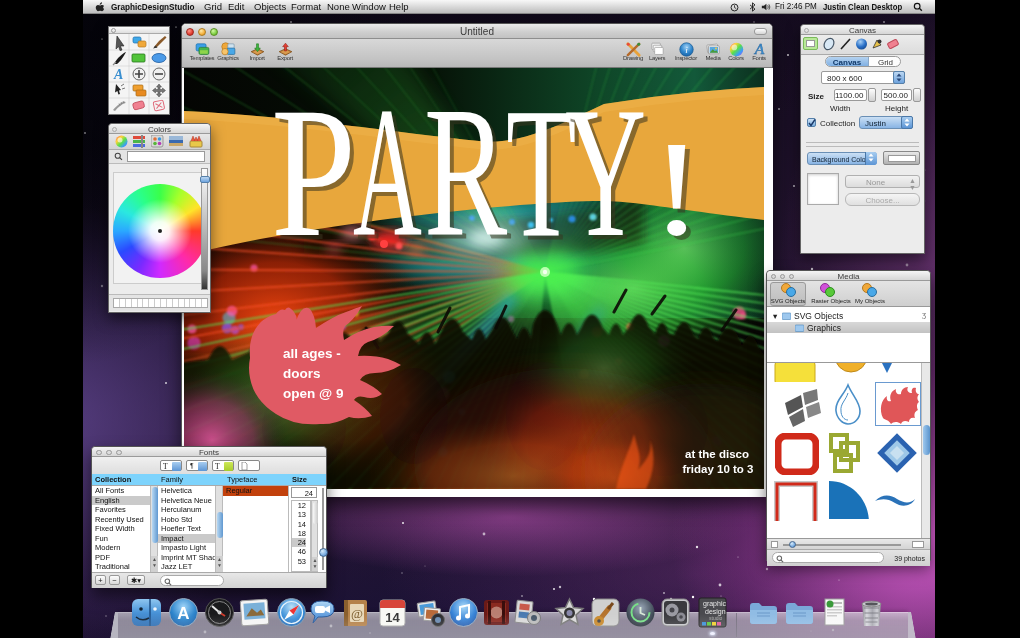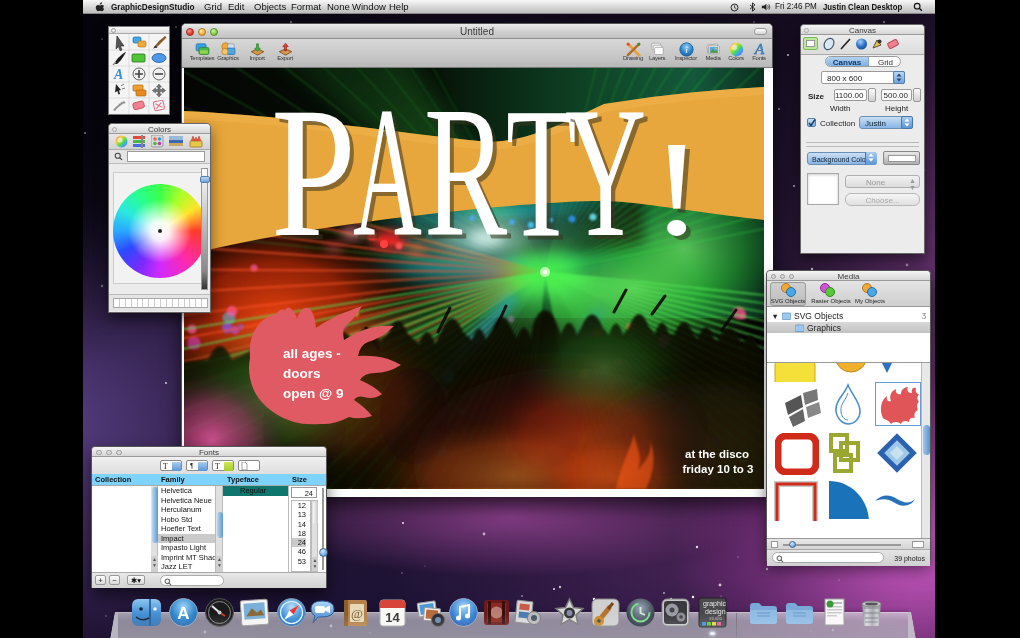--- a/index.html
+++ b/index.html
@@ -995,26 +995,37 @@
           <div style="position:absolute;right:0.5px;top:0.5px;width:9px;height:9px;background:linear-gradient(#cde858,#a8cc2a);border-radius:1px"></div>
         </div>
   <div style="position:absolute;left:146px;top:3px;width:22px;height:11px;background:#fff;border:1px solid #888;border-radius:2px">
           <svg width="7" height="8" style="position:absolute;left:2px;top:1px">
             <path d="M1,0 L4,0 L6,2 L6,8 L1,8 Z" fill="#fff" stroke="#777" stroke-width="0.7"></path>
           </svg>
         </div>
  </div>
  <div style="position:relative;height:12px;background:#7dd3fc;border-bottom:1px solid #aaa">
   <span style="position:absolute;left:3px;top:1px;font-weight:700">Collection</span>
-  <span style="position:absolute;left:69px;top:1px;font-weight:700">Family</span>
-  <span style="position:absolute;left:135px;top:1px;font-weight:700">Typeface</span>
+  <span style="position:absolute;left:69px;top:1px;font-weight:400">Family</span>
+  <span style="position:absolute;left:135px;top:1px;font-weight:400">Typeface</span>
   <span style="position:absolute;left:200px;top:1px;font-weight:700">Size</span>
  </div>
  <div style="position:relative;height:86px;background:#fff">
 
+  <div style="position:absolute;left:0;top:0;width:59px;height:86px;border-right:1px solid #bbb;line-height:9.55px;overflow:hidden">
+   <div style="padding-left:3px">All Fonts</div>
+   <div style="padding-left:3px;background:#cacaca">English</div>
+   <div style="padding-left:3px">Favorites</div>
+   <div style="padding-left:3px">Recently Used</div>
+   <div style="padding-left:3px">Fixed Width</div>
+   <div style="padding-left:3px">Fun</div>
+   <div style="padding-left:3px">Modern</div>
+   <div style="padding-left:3px">PDF</div>
+   <div style="padding-left:3px">Traditional</div>
+  </div>
   <div style="position:absolute;left:59px;top:0;width:7px;height:86px;background:#e0e0e0;border-right:1px solid #bbb">
    <div style="position:absolute;left:0.5px;top:1px;width:6px;height:56px;border-radius:3px;background:linear-gradient(90deg,#b8d8f2,#6098d0)"></div>
    <div style="position:absolute;left:0;bottom:0px;width:7px;height:16px;background:#d0d0d0;font-size:5px;text-align:center;color:#555">▲<br>▼</div>
   </div>
 
   <div style="position:absolute;left:66px;top:0;width:58px;height:86px;border-right:1px solid #bbb;line-height:9.55px;overflow:hidden">
    <div style="padding-left:3px">Helvetica</div>
    <div style="padding-left:3px">Helvetica Neue</div>
    <div style="padding-left:3px">Herculanum</div>
    <div style="padding-left:3px">Hobo Std</div>
@@ -1023,21 +1034,21 @@
    <div style="padding-left:3px">Impasto Light</div>
    <div style="padding-left:3px">Imprint MT Shadow</div>
    <div style="padding-left:3px">Jazz LET</div>
   </div>
   <div style="position:absolute;left:124px;top:0;width:7px;height:86px;background:#e0e0e0;border-right:1px solid #bbb">
    <div style="position:absolute;left:0.5px;top:26px;width:6px;height:26px;border-radius:3px;background:linear-gradient(90deg,#b8d8f2,#6098d0)"></div>
    <div style="position:absolute;left:0;bottom:0px;width:7px;height:16px;background:#d0d0d0;font-size:5px;text-align:center;color:#555">▲<br>▼</div>
   </div>
 
   <div style="position:absolute;left:131px;top:0;width:66px;height:86px;border-right:1px solid #bbb;line-height:9.55px">
-   <div style="padding-left:17px;background:#0f766e">Regular</div>
+   <div style="padding-left:3px;background:#c2410c">Regular</div>
   </div>
 
   <div style="position:absolute;left:197px;top:0;width:37px;height:86px">
    <div style="position:absolute;left:2px;top:1px;width:26px;height:11px;background:#fff;border:1px solid #999;text-align:right;padding-right:3px;line-height:11px">24</div>
    <div style="position:absolute;left:2px;top:14px;width:20px;height:72px;border:1px solid #bbb;line-height:9.3px;text-align:right;padding-right:4px">
     <div>12</div>
             <div>13</div>
             <div>14</div>
             <div>18</div>
             <div style="background:#cacaca">24</div>

